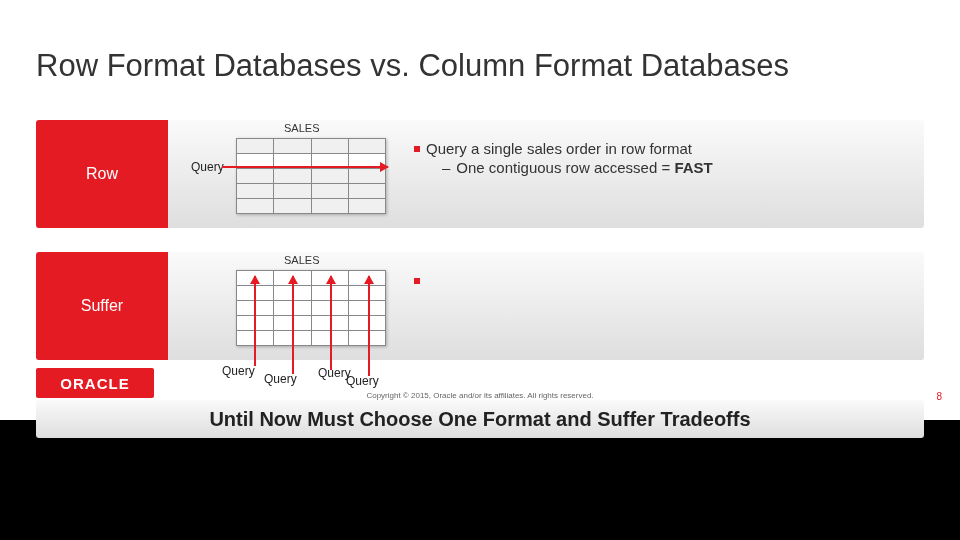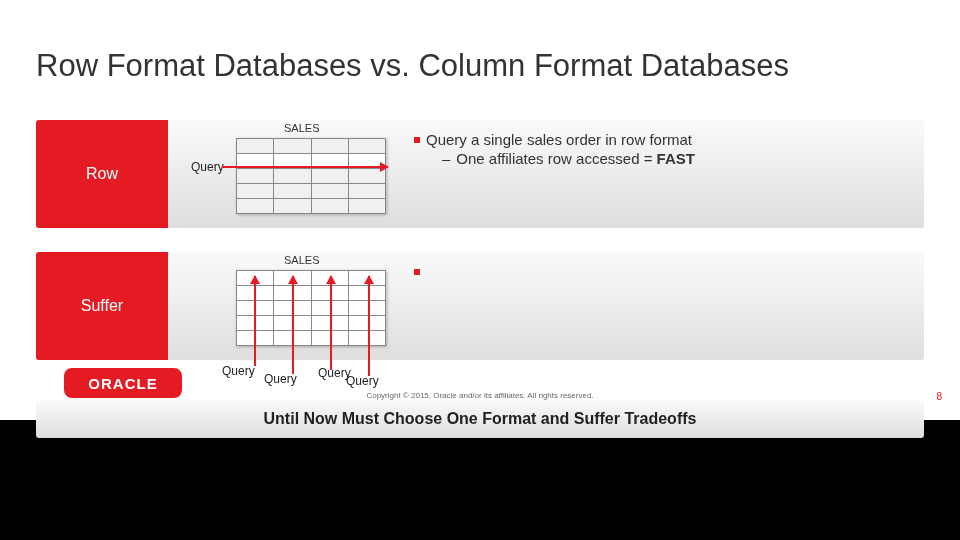--- a/index.html
+++ b/index.html
@@ -114,21 +114,21 @@
     left: -4px;
     top: -1px;
     border-bottom: 9px solid #e41b23;
     border-left: 5px solid transparent;
     border-right: 5px solid transparent;
   }
   .col-q-labels .query-label { color: #222; }
   .bullets {
     position: absolute;
     left: 378px;
-    top: 11px;
+    top: 20px;
     width: 500px;
     font-size: 15px;
     color: #333;
   }
   .bullets .b1 { margin-bottom: 2px; }
   .bullets .sq {
     display: inline-block;
     width: 6px;
     height: 6px;
     background: #e41b23;
@@ -146,43 +146,42 @@
   .bullets .slow { letter-spacing: 4px; font-weight: 700; }
   .conclusion {
     position: absolute;
     left: 36px;
     top: 400px;
     width: 888px;
     height: 38px;
     background: linear-gradient(to bottom, #fafafa 0%, #dedede 100%);
     border-radius: 3px;
     color: #222;
-    font-size: 16px;
+    font-size: 20px;
     font-weight: 700;
     display: flex;
     align-items: center;
     justify-content: center;
   }
   .logo {
     position: absolute;
     left: 36px;
     bottom: 22px;
     width: 118px;
     height: 30px;
     background: #e41b23;
     display: flex;
     align-items: center;
     justify-content: center;
     color: #fff;
     font-family: Arial, sans-serif;
     font-weight: 700;
     letter-spacing: 1px;
     font-size: 15px;
-    border-radius: 8px;
-    margin-left: 28px;
+    border-radius: 2px;
   }
   .copyright {
     position: absolute;
     bottom: 20px;
     width: 100%;
     text-align: center;
     font-size: 8px;
     color: #666;
     margin-top: 26px;
   }
@@ -235,21 +234,21 @@
             <td></td>
             <td></td>
             <td></td>
           </tr>
     </tbody>
       </table>
     <span class="query-label">Query</span>
     <div class="row-arrow"></div>
     <div class="bullets">
       <div class="b1"><span class="sq"></span><span>Query a single sales order in row format</span></div>
-      <div class="sub"><span class="dash">–</span><span>One affiliates row accessed =</span> <span class="fast">FAST</span></div>
+      <div class="sub"><span class="dash">–</span><span>One contiguous row accessed =</span> <span class="fast">FAST</span></div>
     </div>
   </div>
 
   <div class="band col-band">
     <div class="red-block">Suffer</div>
     <div class="table-title">SALES</div>
     <table class="mini-table">
       <tbody>
           <tr>
             <td class="c1"></td>

